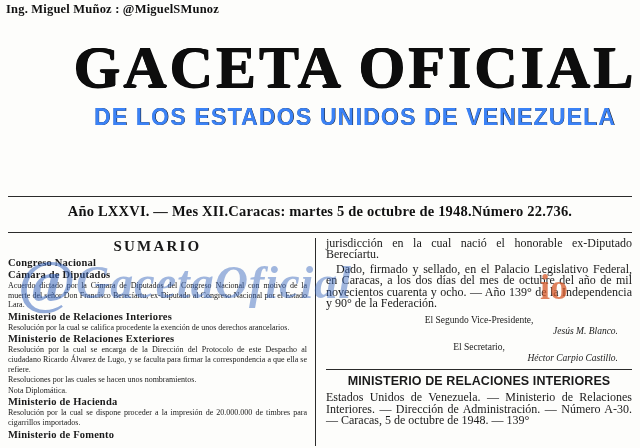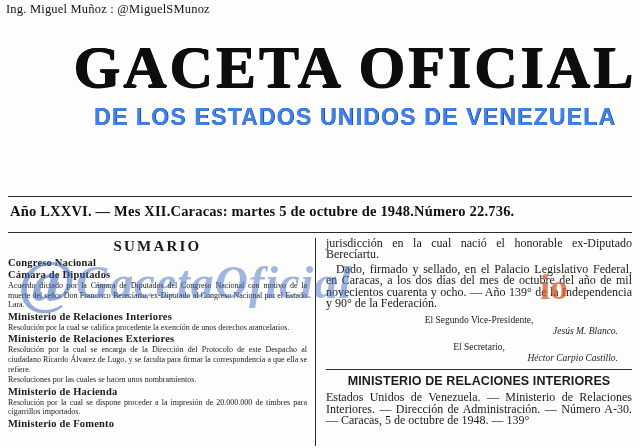--- a/index.html
+++ b/index.html
@@ -24,21 +24,21 @@
     overflow: hidden;
   }
 
   
   .credit {
     position: absolute;
     top: 2px;
     left: 6px;
     font-family: "Liberation Serif", serif;
     font-size: 12.5px;
-    font-weight: normal;
+    font-weight: bold;
     color: #111;
     letter-spacing: 0.2px;
     white-space: nowrap;
   }
 
   
   .masthead {
     position: absolute;
     top: 36px;
     left: 4px;
@@ -76,21 +76,21 @@
   .rule.r1 { top: 196px; }
   .rule.r2 { top: 232px; }
 
   
   .issueline {
     position: absolute;
     top: 203px;
     left: 10px;
     width: 620px;
     display: flex;
-    justify-content: flex-start;
+    justify-content: center;
     align-items: baseline;
     font-family: "Liberation Serif", serif;
     font-size: 14.5px;
     font-weight: bold;
     color: #111;
     letter-spacing: 0.2px;
   }
   .issueline span { white-space: nowrap; }
 
   
@@ -243,20 +243,21 @@
     <div class="col col-left">
       <div class="sumario-head">SUMARIO</div>
       <div class="center-head">Congreso Nacional</div>
       <div class="center-head">Cámara de Diputados</div>
       <div class="body-text">Acuerdo dictado por la Cámara de Diputados del Congreso Nacional con motivo de la muerte del señor Don Francisco Berecíartu, ex-Diputado al Congreso Nacional por el Estado Lara.</div>
       <div class="center-head">Ministerio de Relaciones Interiores</div>
       <div class="body-text">Resolución por la cual se califica procedente la exención de unos derechos arancelarios.</div>
       <div class="center-head">Ministerio de Relaciones Exteriores</div>
       <div class="body-text">Resolución por la cual se encarga de la Dirección del Protocolo de este Despacho al ciudadano Ricardo Álvarez de Lugo, y se faculta para firmar la correspondencia a que ella se refiere.</div>
       <div class="body-text">Resoluciones por las cuales se hacen unos nombramientos.</div>
+      <div class="body-text">Nota Diplomática.</div>
       <div class="center-head">Ministerio de Hacienda</div>
       <div class="body-text">Resolución por la cual se dispone proceder a la impresión de 20.000.000 de timbres para cigarrillos importados.</div>
       <div class="center-head">Ministerio de Fomento</div>
     </div>
 
     <div class="col col-right">
       <div class="r-text">jurisdicción en la cual nació el honorable ex-Diputado Berecíartu.</div>
       <div class="r-text indent">Dado, firmado y sellado, en el Palacio Legislativo Federal, en Caracas, a los dos días del mes de octubre del año de mil novecientos cuarenta y ocho. — Año 139° de la Independencia y 90° de la Federación.</div>
       <div class="sig-left">El Segundo Vice-Presidente,</div>
       <div class="sig">Jesús M. Blanco.</div>

